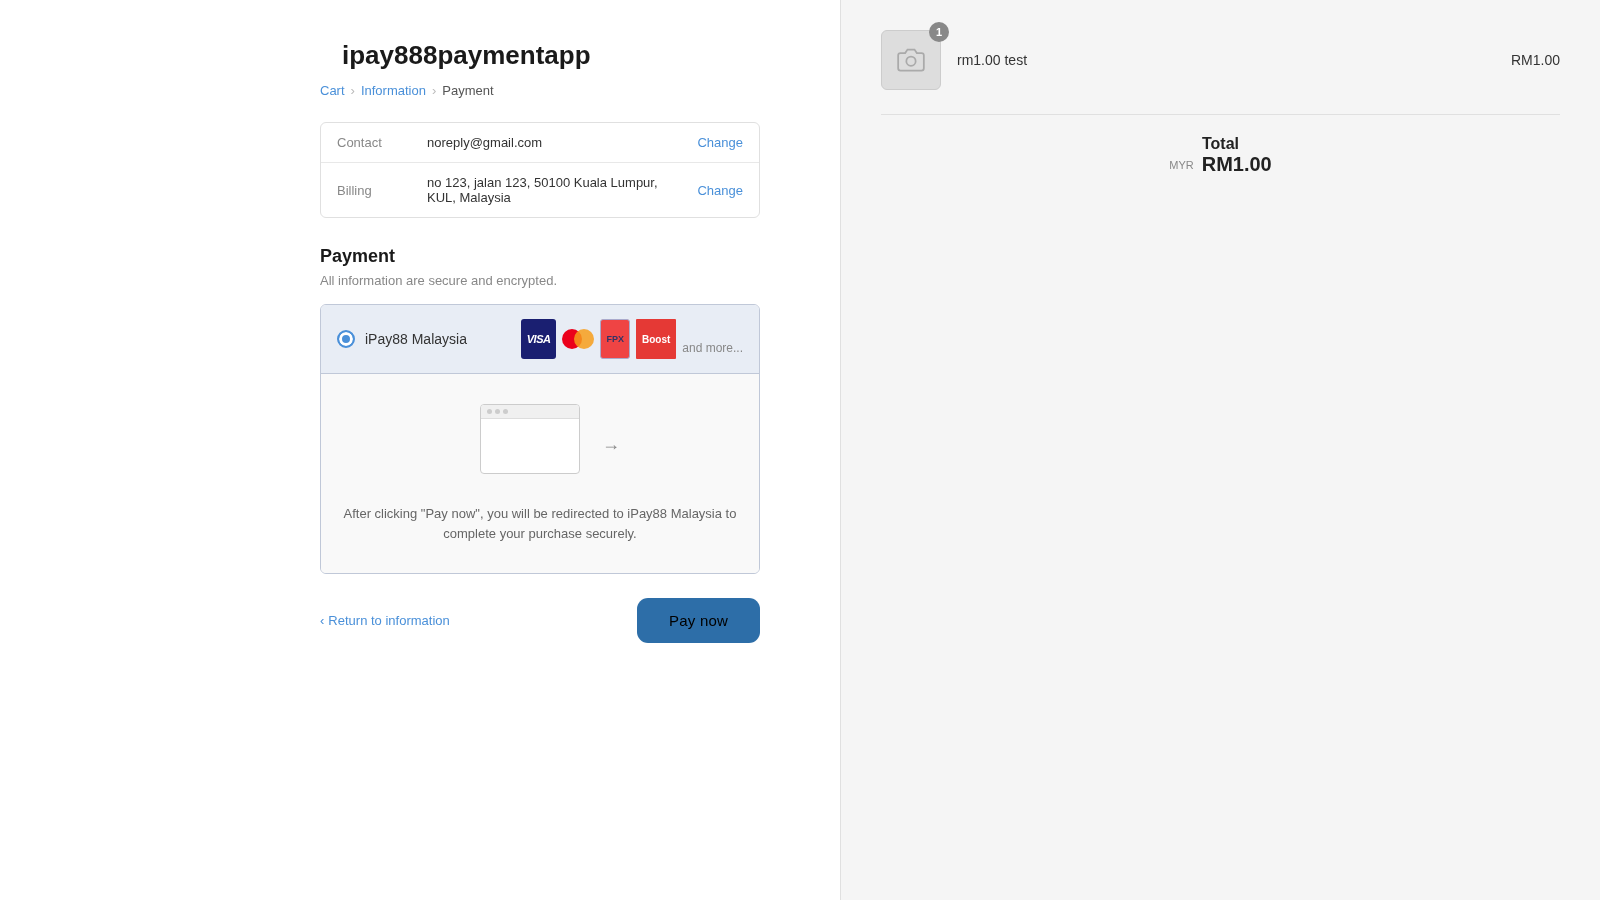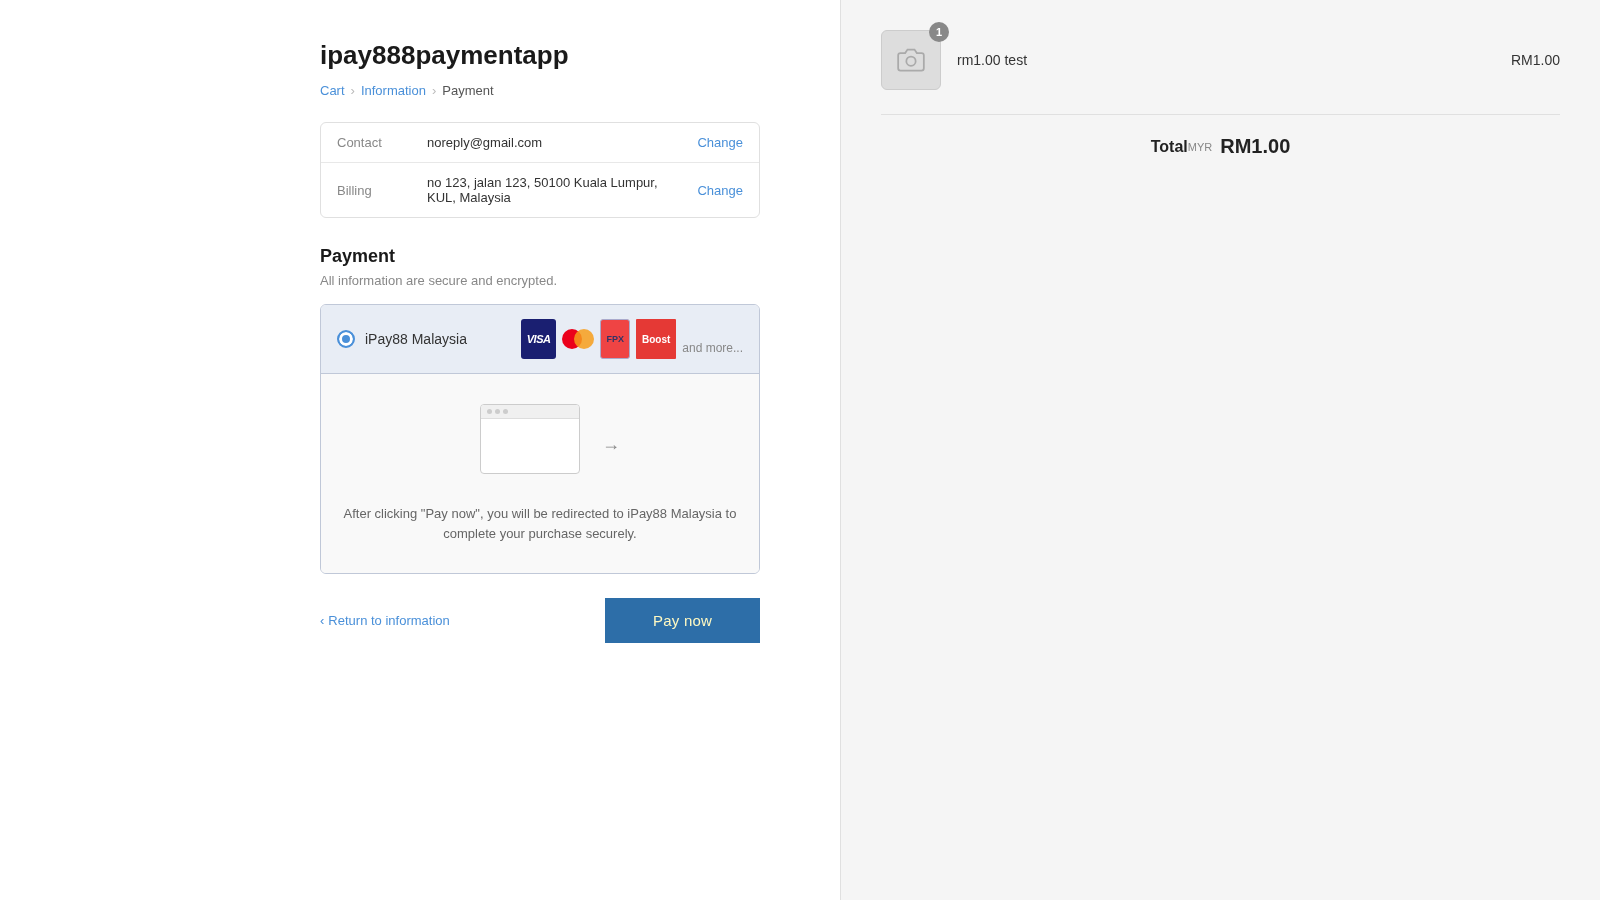--- a/index.html
+++ b/index.html
@@ -22,20 +22,21 @@
       flex: 1;
       background: #f5f5f5;
       padding: 30px 40px;
       border-left: 1px solid #e0e0e0;
     }
     .store-title {
       font-size: 26px;
       font-weight: 600;
       color: #1a1a1a;
       margin-bottom: 12px;
+      margin-left: 22px;
     }
     .breadcrumb {
       display: flex;
       align-items: center;
       gap: 6px;
       font-size: 13px;
       color: #999;
       margin-bottom: 24px;
     }
     .breadcrumb a {
@@ -250,24 +251,24 @@
       color: #4a90d9;
       text-decoration: none;
       font-size: 13px;
       display: flex;
       align-items: center;
       gap: 4px;
       cursor: pointer;
     }
     .pay-now-btn {
       background: #2d6ea8;
-      color: #fef9c3;
+      color: #000000;
       border: none;
-      border-radius: 0;
-      padding: 14px 48px;
+      border-radius: 11px;
+      padding: 14px 32px;
       font-size: 15px;
       font-weight: 500;
       cursor: pointer;
       letter-spacing: 0.2px;
     }
 
     
     .order-item {
       display: flex;
       align-items: center;
@@ -316,23 +317,24 @@
       color: #333;
       font-weight: 500;
     }
     .divider {
       border: none;
       border-top: 1px solid #e0e0e0;
       margin: 8px 0;
     }
     .total-row {
       display: flex;
-      justify-content: center;
+      justify-content: flex-start;
       align-items: center;
       padding: 12px 0;
+      flex-direction: column;
     }
     .total-label {
       font-size: 16px;
       font-weight: 600;
       color: #222;
     }
     .total-right {
       display: flex;
       align-items: center;
       gap: 8px;

